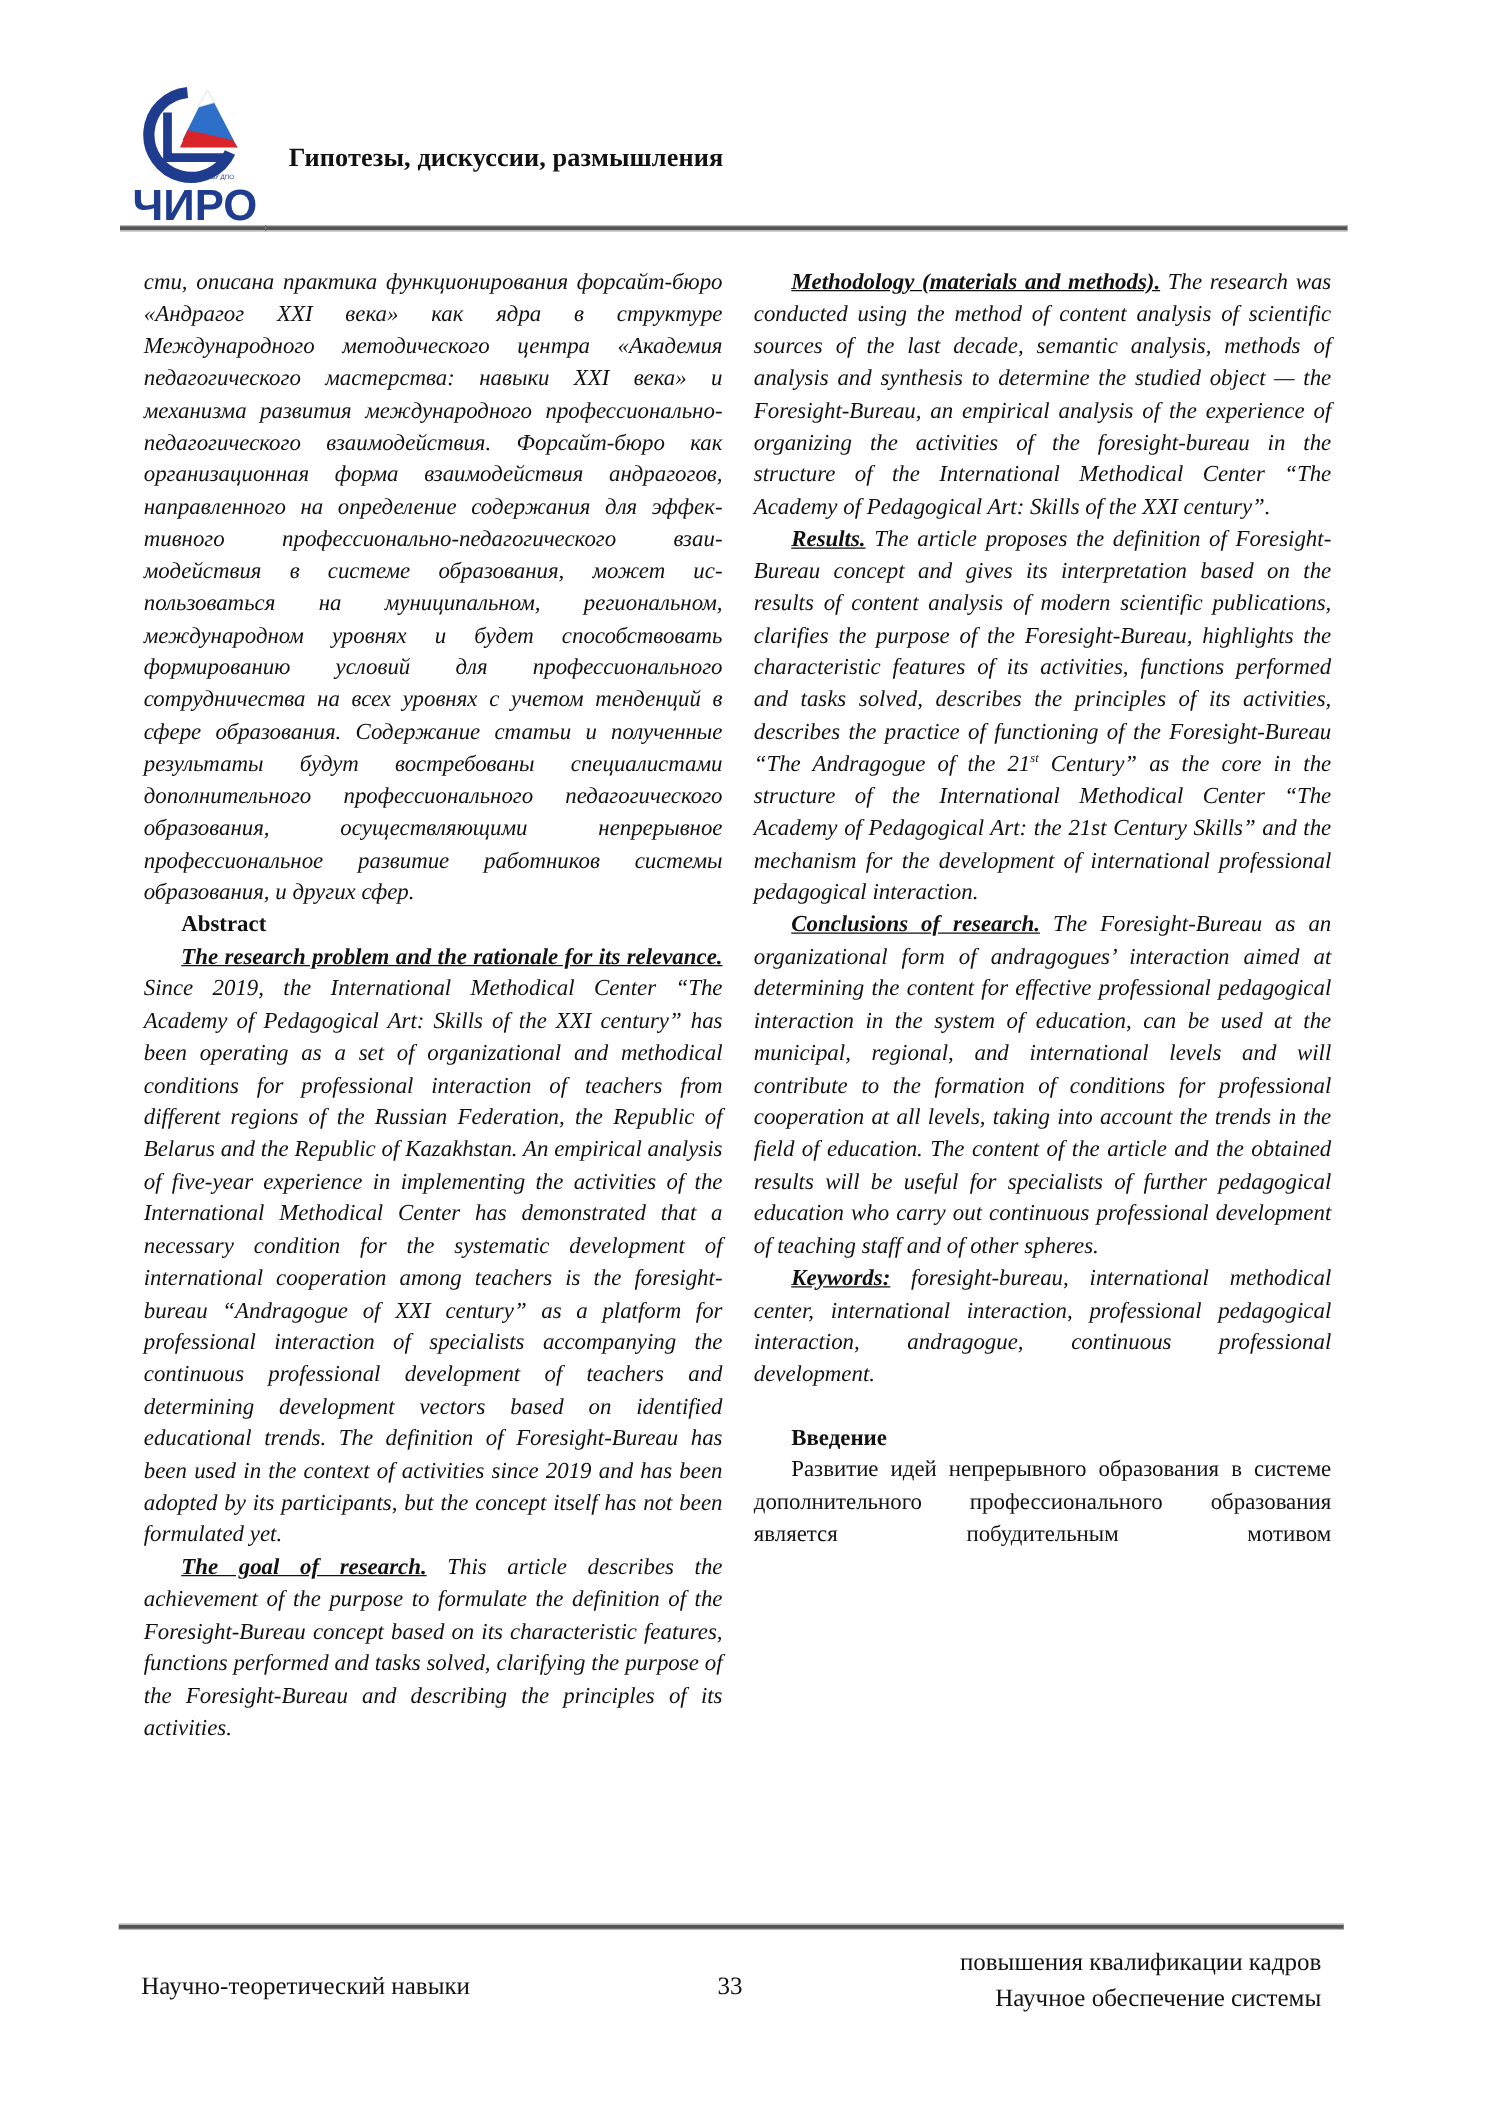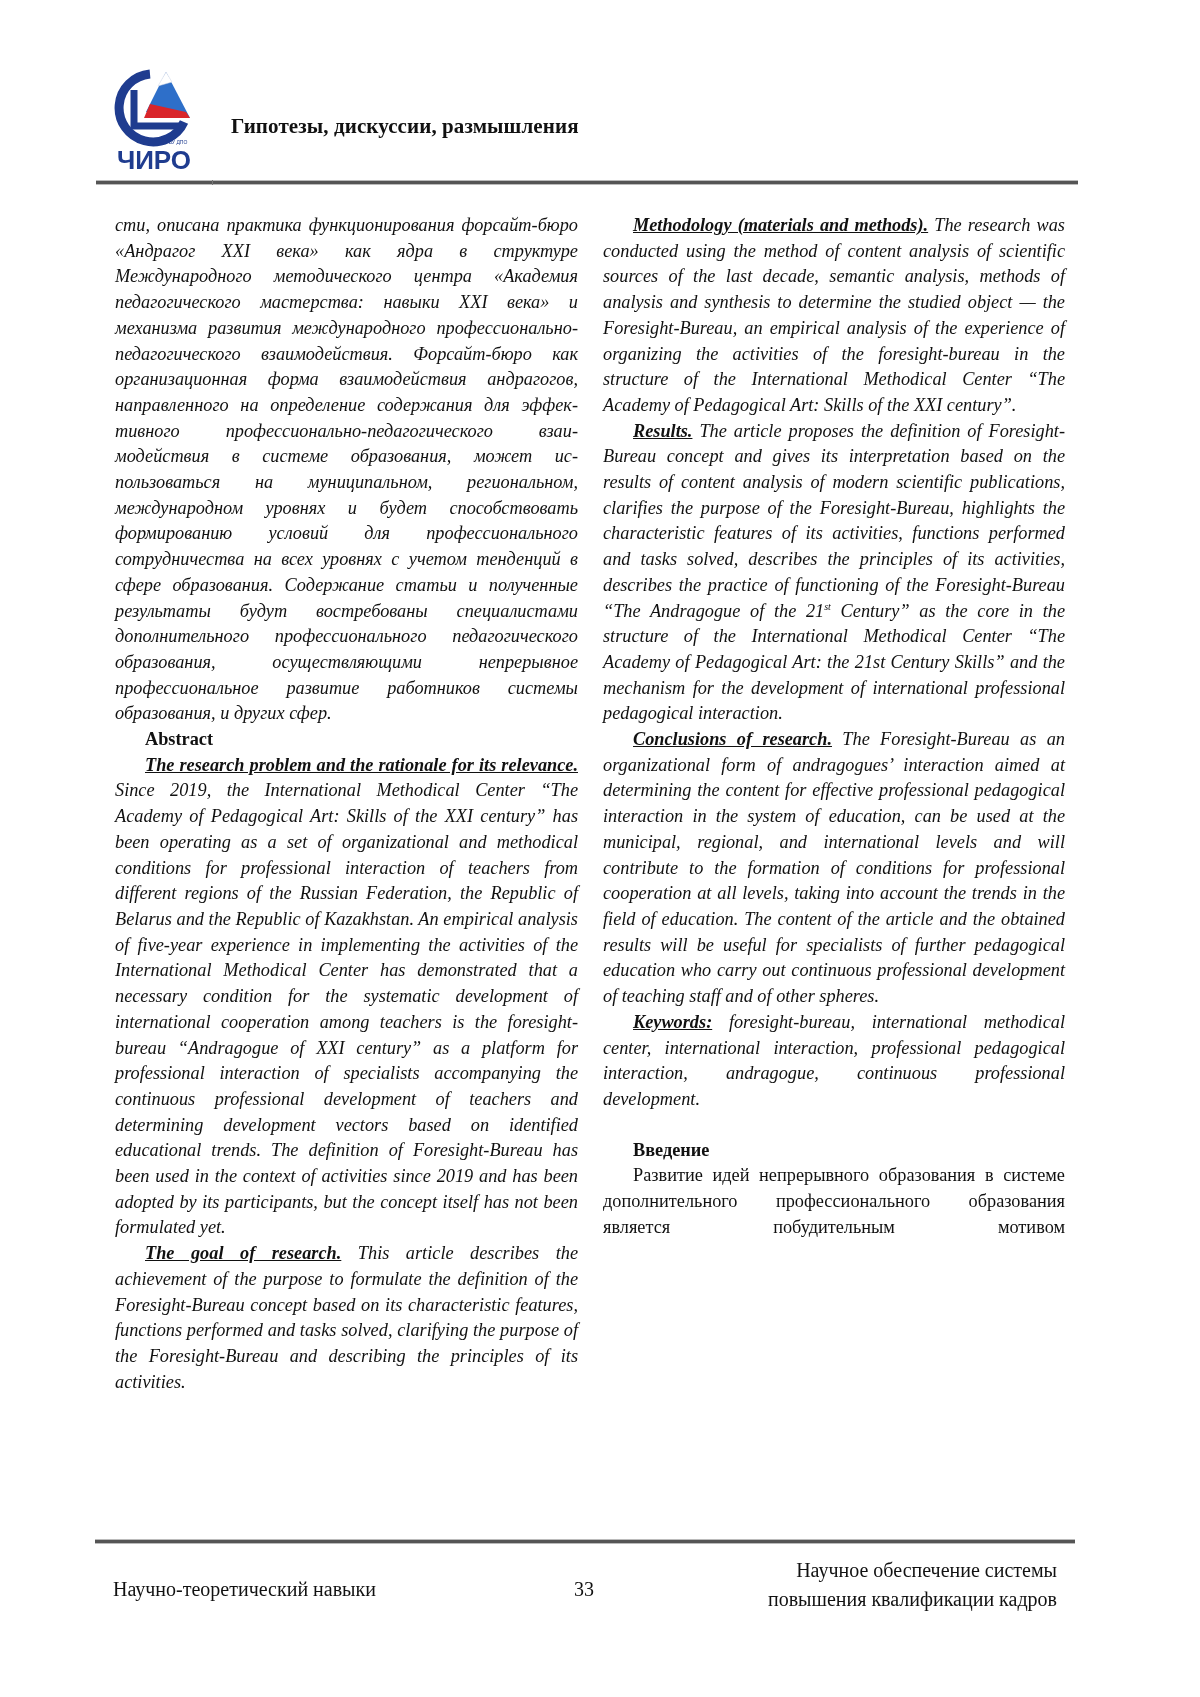--- a/index.html
+++ b/index.html
@@ -4,21 +4,21 @@
 <style>
   html, body { margin: 0; padding: 0; background: #ffffff; }
   body {
     width: 1200px; height: 1697px; position: relative; overflow: hidden;
     font-family: "Liberation Serif", "DejaVu Serif", serif; color: #111;
   }
   .logo { position: absolute; left: 106px; top: 68px; width: 96px; height: 110px; }
   .logo-word {
     position: absolute; left: 0; top: 79px; width: 96px; text-align: center;
     font-family: "Liberation Sans", "DejaVu Sans", sans-serif; font-weight: bold;
-    font-size: 26px; color: #1f3c8f; letter-spacing: 0px; line-height: 1;
+    font-size: 35px; color: #1f3c8f; letter-spacing: 0px; line-height: 1;
   }
   .logo-small {
     position: absolute; left: 60px; top: 71px; font-family: "Liberation Sans", sans-serif;
     font-size: 5px; color: #1f3c8f;
   }
   .section-title {
     position: absolute; left: 231px; top: 114px; font-size: 21px; font-weight: bold;
     letter-spacing: 0.1px;
   }
   .rule-top {
@@ -91,15 +91,15 @@
   <p class="it ind"><span class="bi">Keywords:</span><span> foresight-bureau, international me­thodical center, international interaction, profes­sional pedagogical interaction, andragogue, con­tinuous professional development.</span></p>
   <div class="gap"></div>
   <p class="heading">Введение</p>
   <p class="ind" style="text-align-last: justify;">Развитие идей непрерывного образования в системе дополнительного профессионального образования является побудительным мотивом</p>
 </div>
 
 <div class="rule-bottom"></div>
 <div class="footer-left">Научно-теоретический навыки</div>
 <div class="footer-page">33</div>
 <div class="footer-right">
+  <div>повышения квалификации кадров</div>
   <div>Научное обеспечение системы</div>
-  <div>повышения квалификации кадров</div>
 </div>
 
 </body></html>

